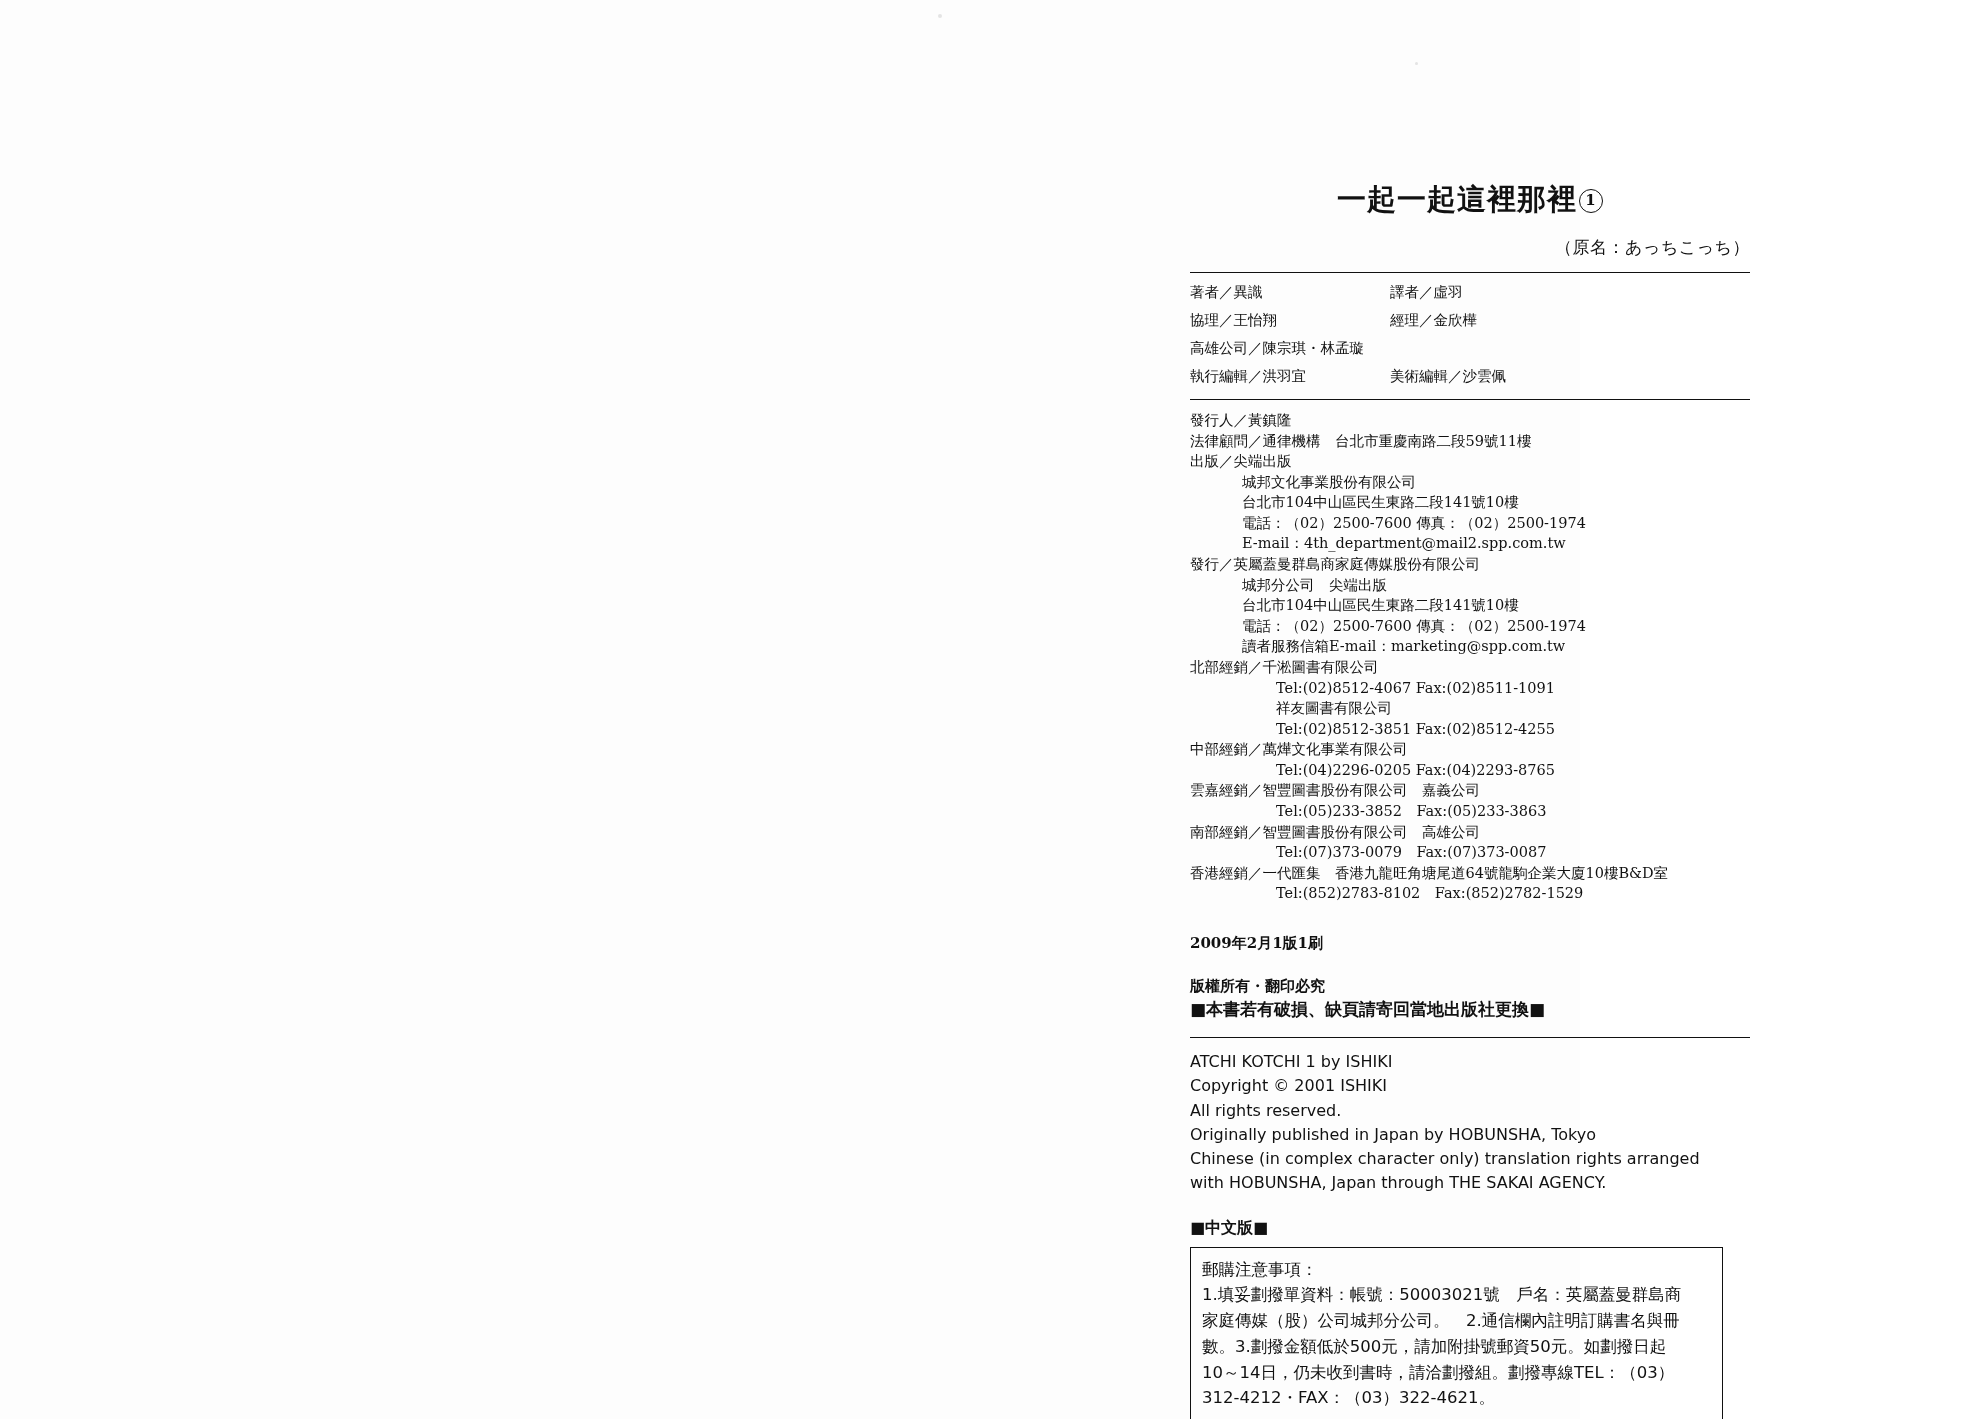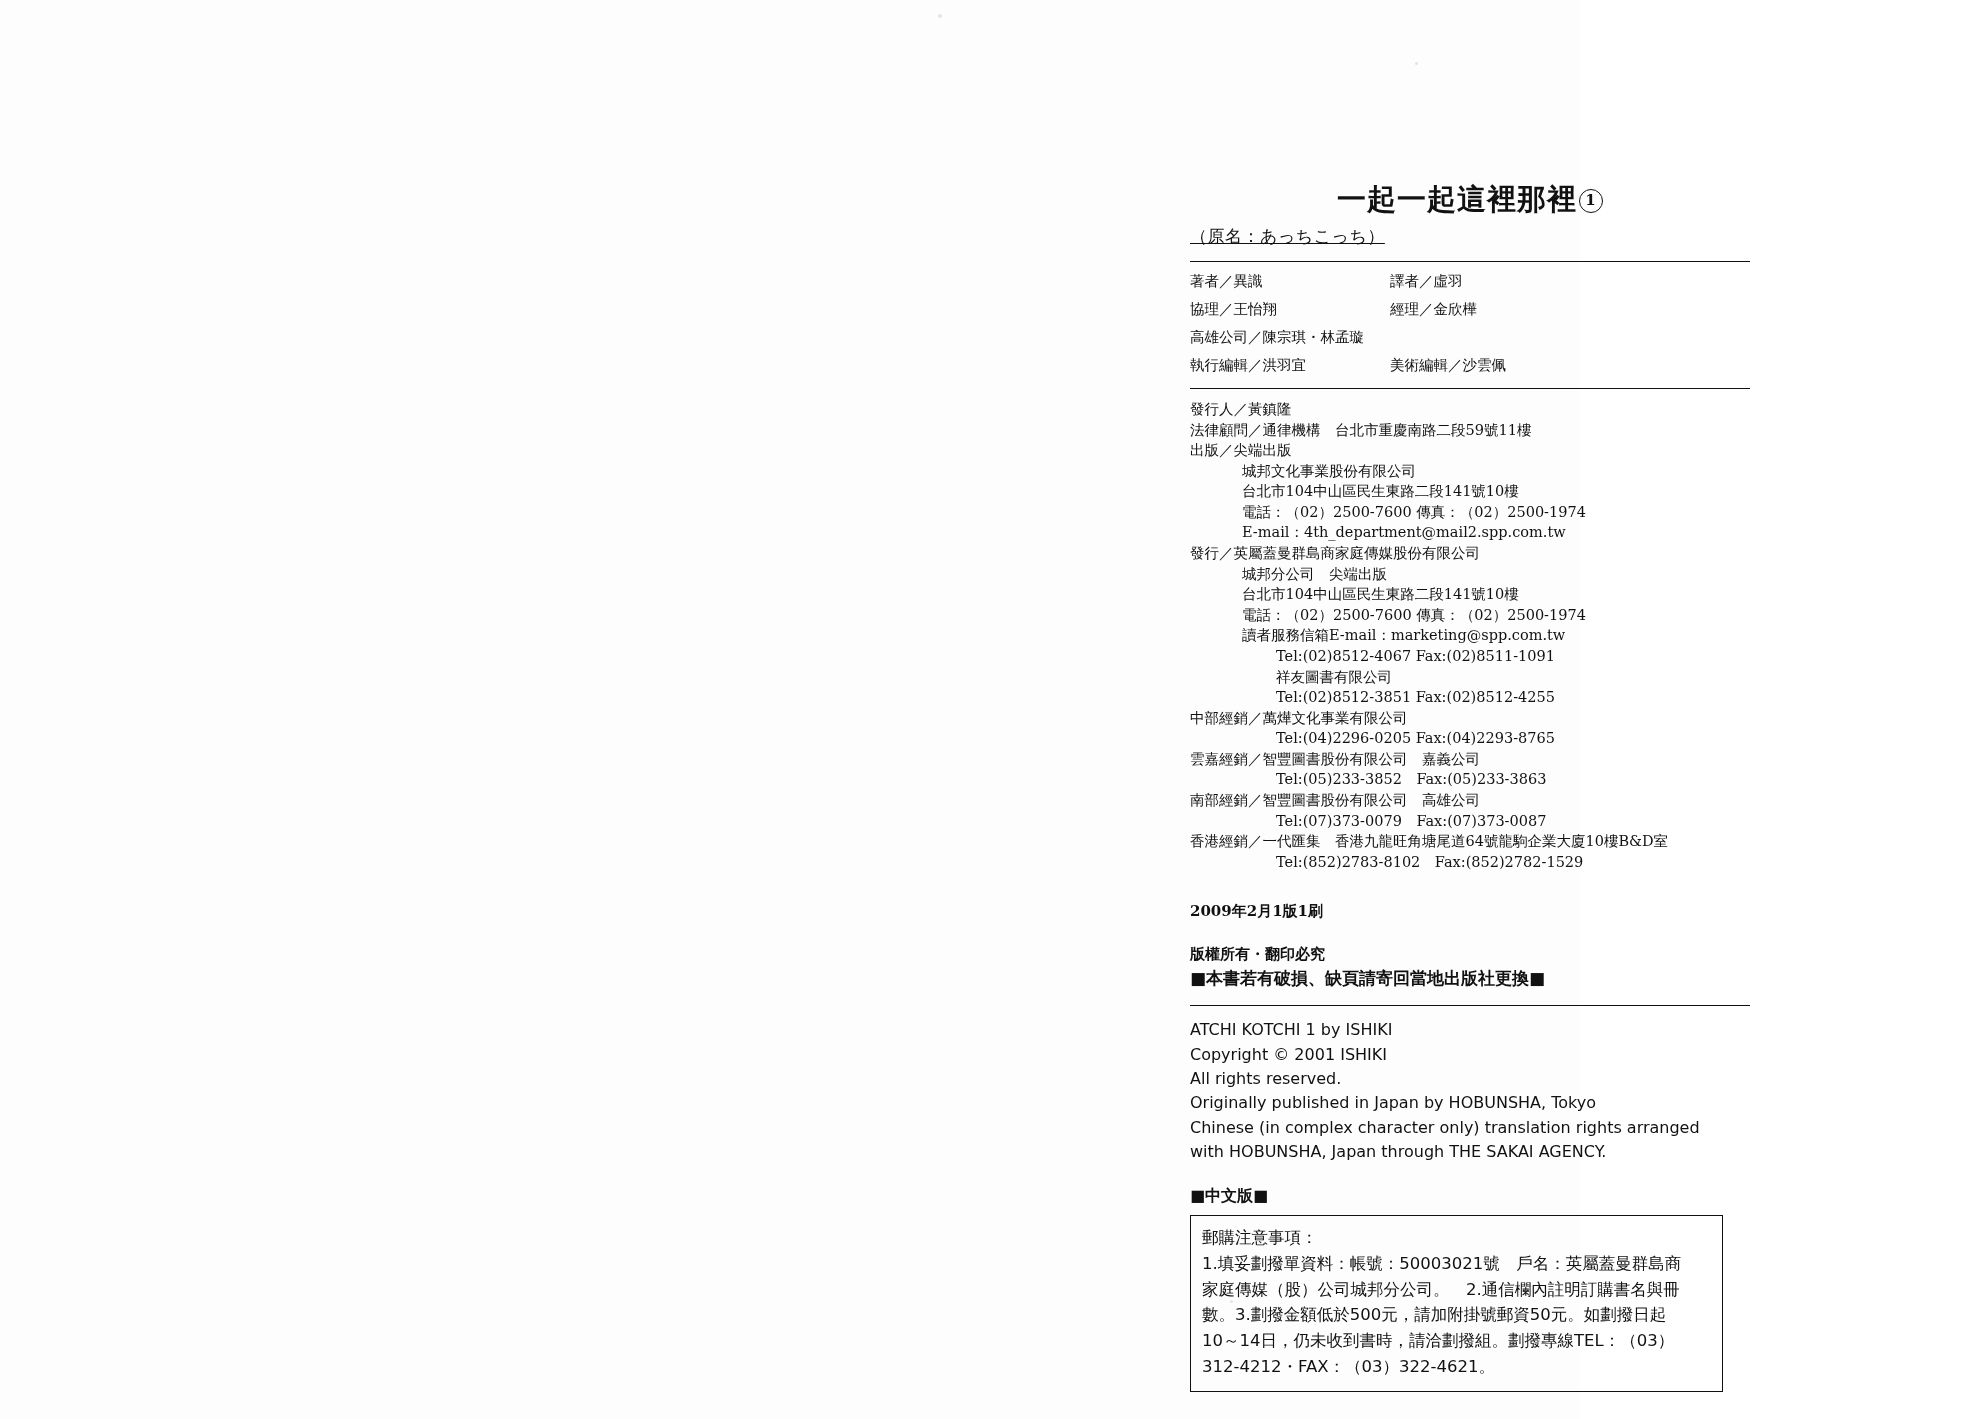--- a/index.html
+++ b/index.html
@@ -44,25 +44,24 @@
     line-height: 21px;
     border: 1.6px solid #111;
     border-radius: 50%;
     font-size: 15px;
     text-align: center;
     vertical-align: 4px;
     margin-left: 2px;
     font-weight: bold;
   }
   .subtitle-row {
-    text-align: left;
+    text-align: right;
     font-size: 17px;
-    margin-top: 5px;
+    margin-top: 16px;
     letter-spacing: 0.5px;
-    text-decoration: underline;
   }
 
   .rule {
     border: 0;
     border-top: 1.4px solid #111;
     margin: 13px 0 0 0;
   }
   .rule.thin { border-top-width: 1px; }
 
   
@@ -179,20 +178,21 @@
       <div class="line">出版／尖端出版</div>
       <div class="line ind1">城邦文化事業股份有限公司</div>
       <div class="line ind1">台北市104中山區民生東路二段141號10樓</div>
       <div class="line ind1">電話：（02）2500-7600 傳真：（02）2500-1974</div>
       <div class="line ind1">E-mail：4th_department@mail2.spp.com.tw</div>
       <div class="line">發行／英屬蓋曼群島商家庭傳媒股份有限公司</div>
       <div class="line ind1">城邦分公司　尖端出版</div>
       <div class="line ind1">台北市104中山區民生東路二段141號10樓</div>
       <div class="line ind1">電話：（02）2500-7600 傳真：（02）2500-1974</div>
       <div class="line ind1">讀者服務信箱E-mail：marketing@spp.com.tw</div>
+      <div class="line">北部經銷／千淞圖書有限公司</div>
       <div class="line ind2">Tel:(02)8512-4067 Fax:(02)8511-1091</div>
       <div class="line ind2">祥友圖書有限公司</div>
       <div class="line ind2">Tel:(02)8512-3851 Fax:(02)8512-4255</div>
       <div class="line">中部經銷／萬燁文化事業有限公司</div>
       <div class="line ind2">Tel:(04)2296-0205 Fax:(04)2293-8765</div>
       <div class="line">雲嘉經銷／智豐圖書股份有限公司　嘉義公司</div>
       <div class="line ind2">Tel:(05)233-3852　Fax:(05)233-3863</div>
       <div class="line">南部經銷／智豐圖書股份有限公司　高雄公司</div>
       <div class="line ind2">Tel:(07)373-0079　Fax:(07)373-0087</div>
       <div class="line">香港經銷／一代匯集　香港九龍旺角塘尾道64號龍駒企業大廈10樓B&amp;D室</div>

